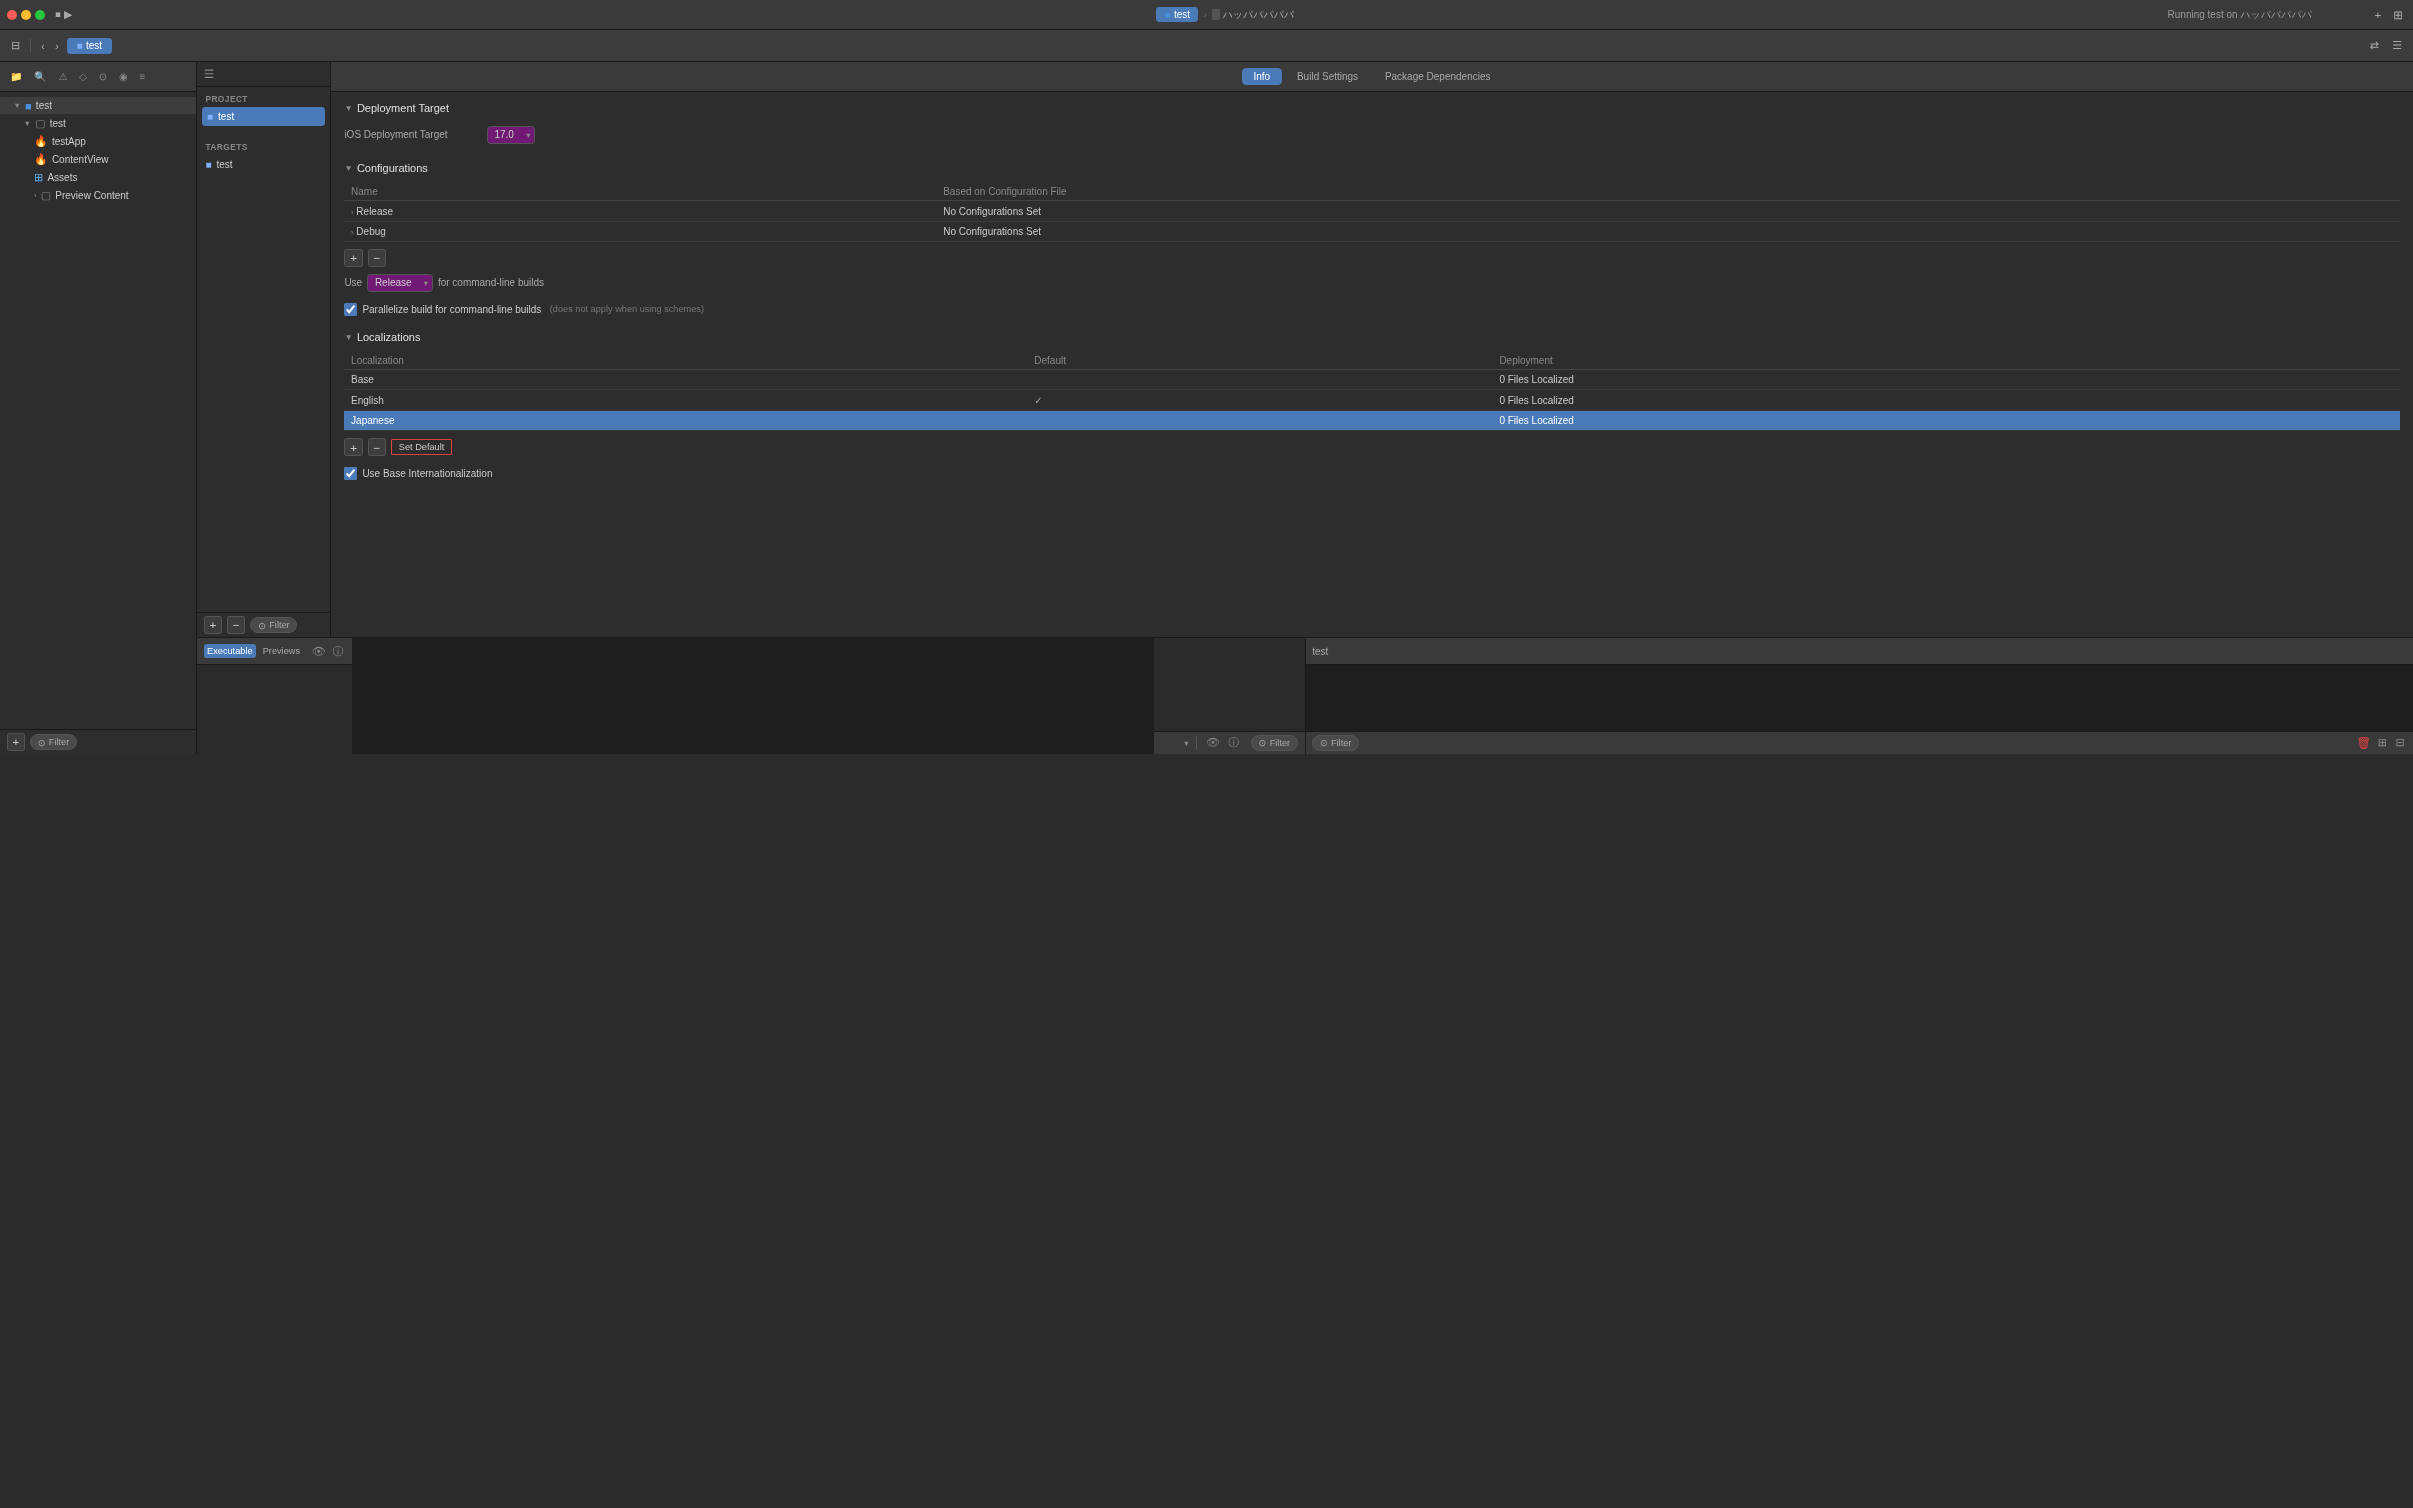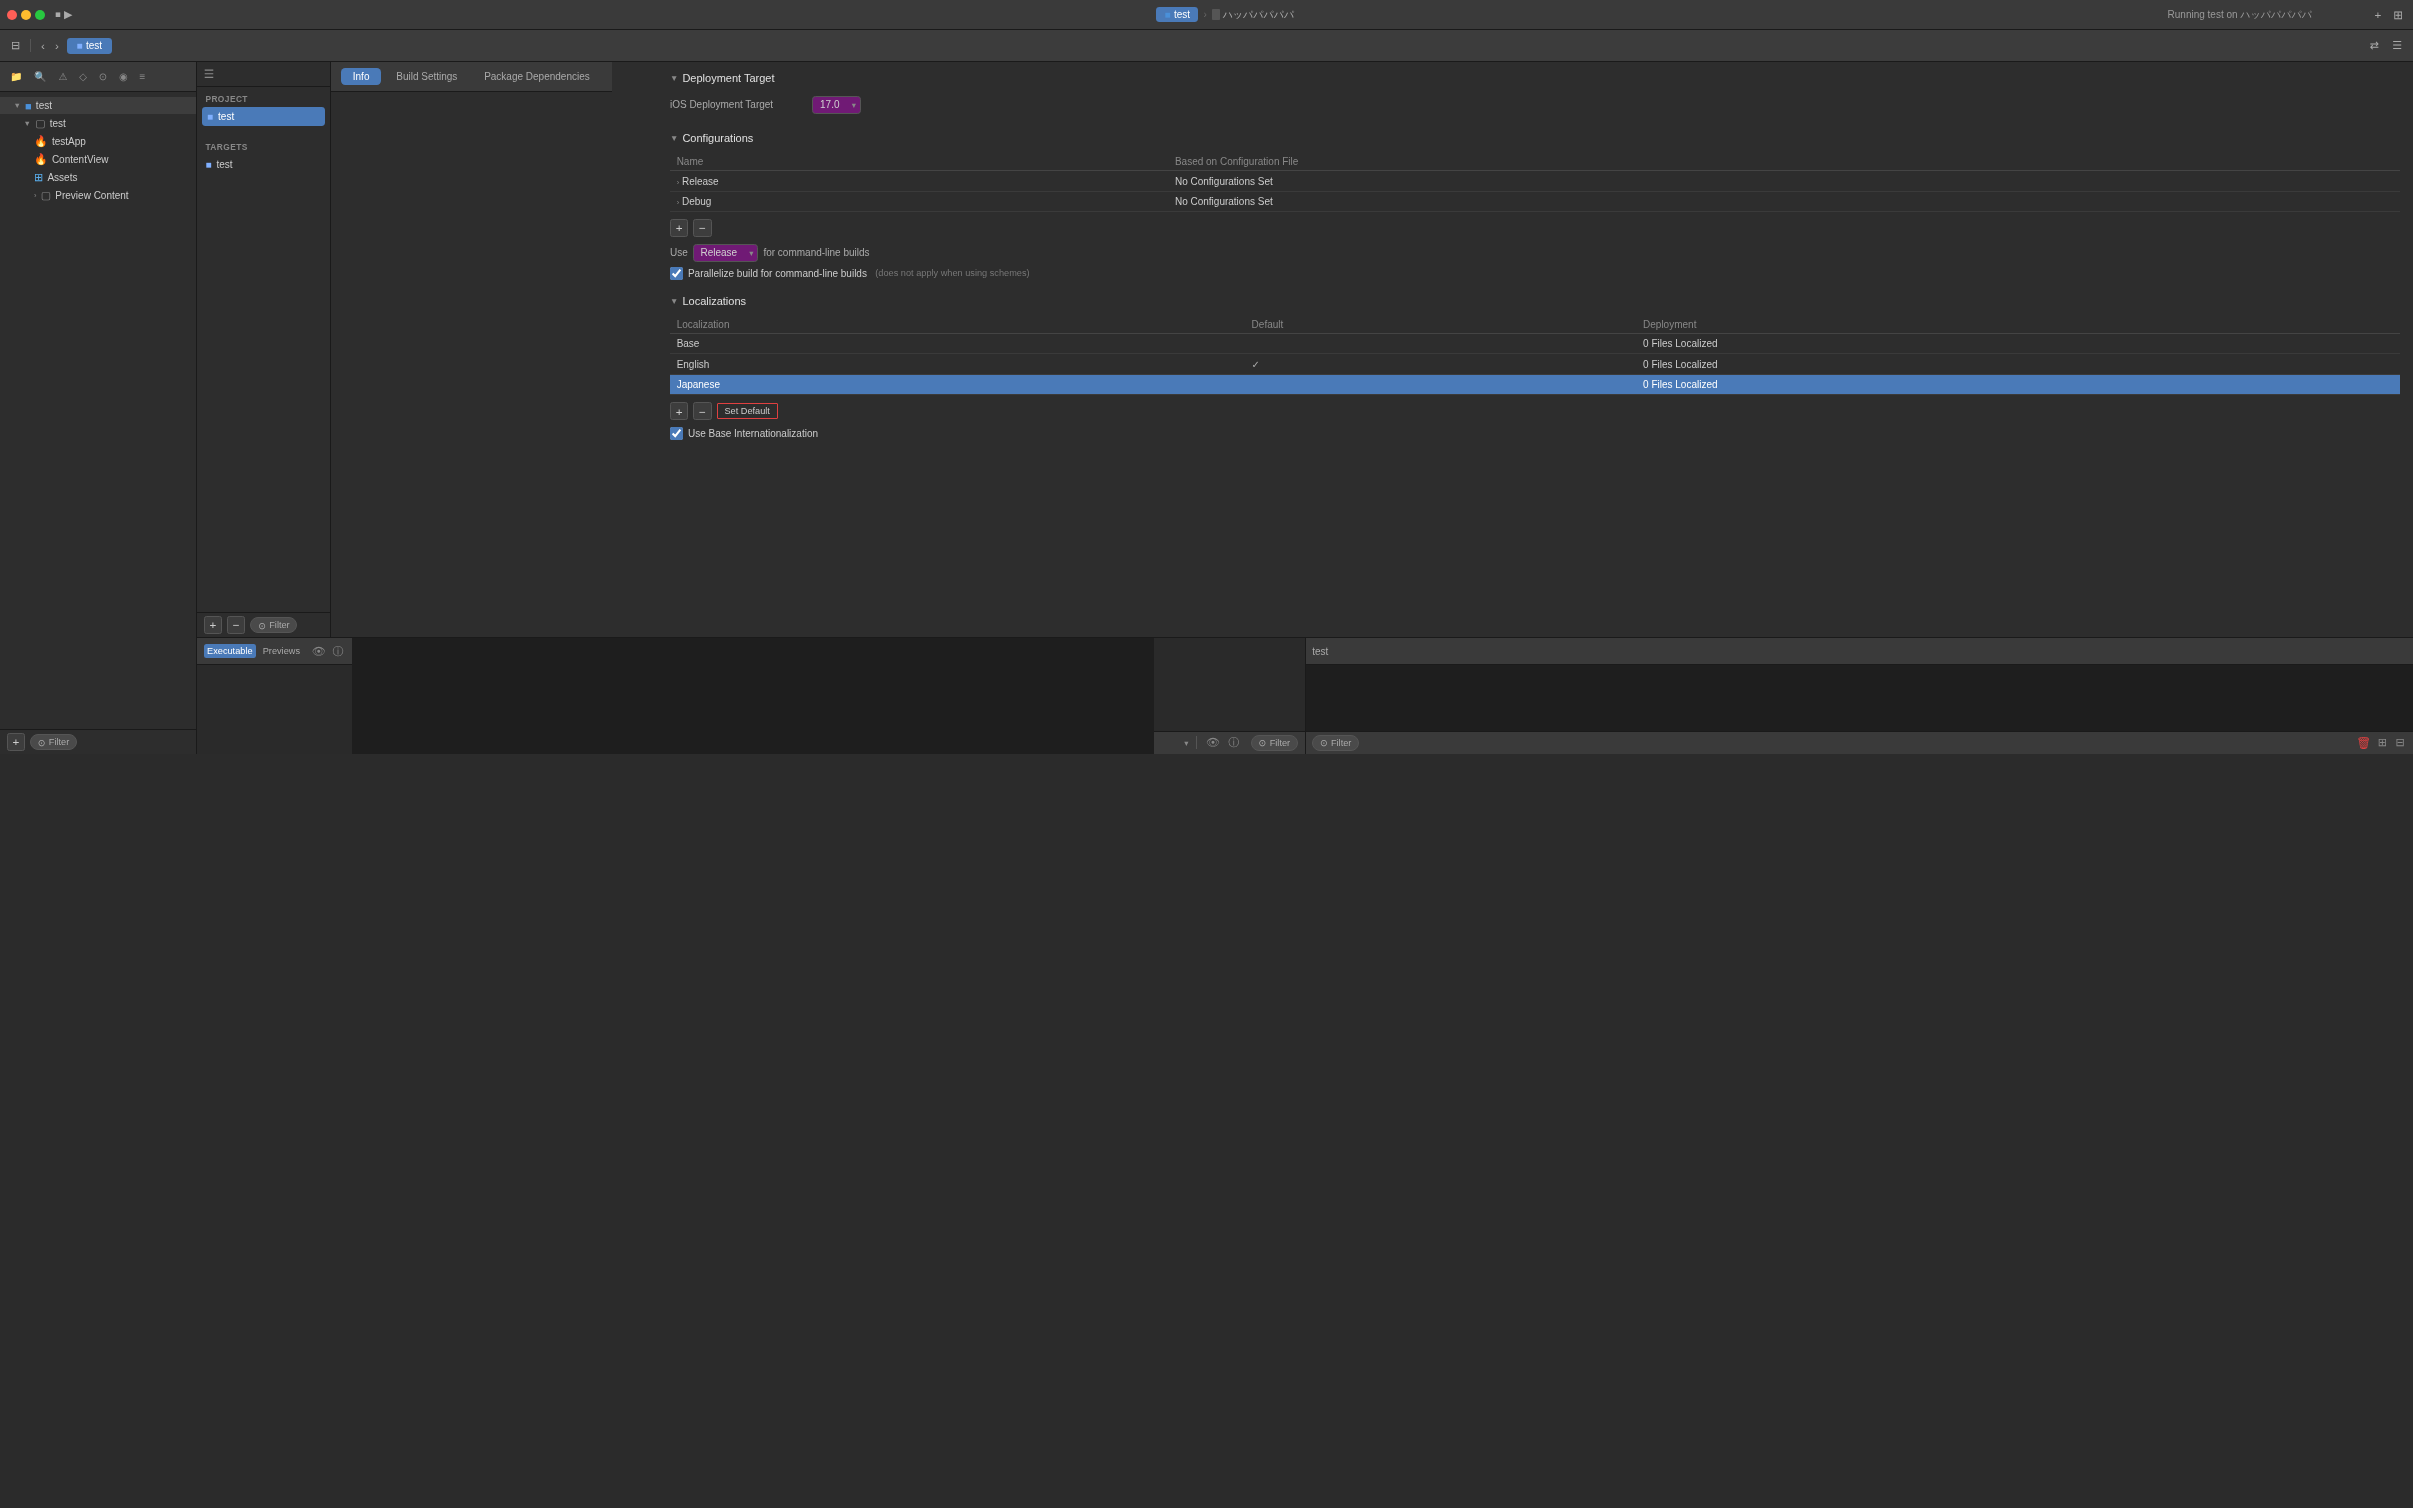--- a/index.html
+++ b/index.html
@@ -202,24 +202,23 @@
       display: flex;
       align-items: center;
       padding: 0 6.7px;
       gap: 5px;
     }
 
     
     .info-panel {
       flex: 1;
       display: flex;
-      flex-direction: row;
+      flex-direction: column;
       background: #2d2d2d;
       overflow: hidden;
-      gap: 45px;
     }
     .inspector-header {
       background: #3a3a3a;
       border-bottom: 0.8px solid #1a1a1a;
       height: 30px;
       display: flex;
       align-items: center;
       padding: 0 6.7px;
       gap: 3.4px;
     }
@@ -337,21 +336,21 @@
       display: flex;
       align-items: center;
       gap: 5px;
       margin: 5px 0;
     }
     .use-label { color: #aaa; font-size: 10px; }
     .checkbox-row {
       display: flex;
       align-items: center;
       gap: 5px;
-      margin: 5px 0;
+      margin: 11px 0;
     }
     .checkbox-row input[type=checkbox] {
       accent-color: #4a7ab8;
     }
     .checkbox-label { color: #ccc; font-size: 10px; }
     .hint-text { color: #777; font-size: 9.2px; margin-left: 3.4px; }
 
     
     .loc-row-selected {
       background: #4a7ab8 !important;

